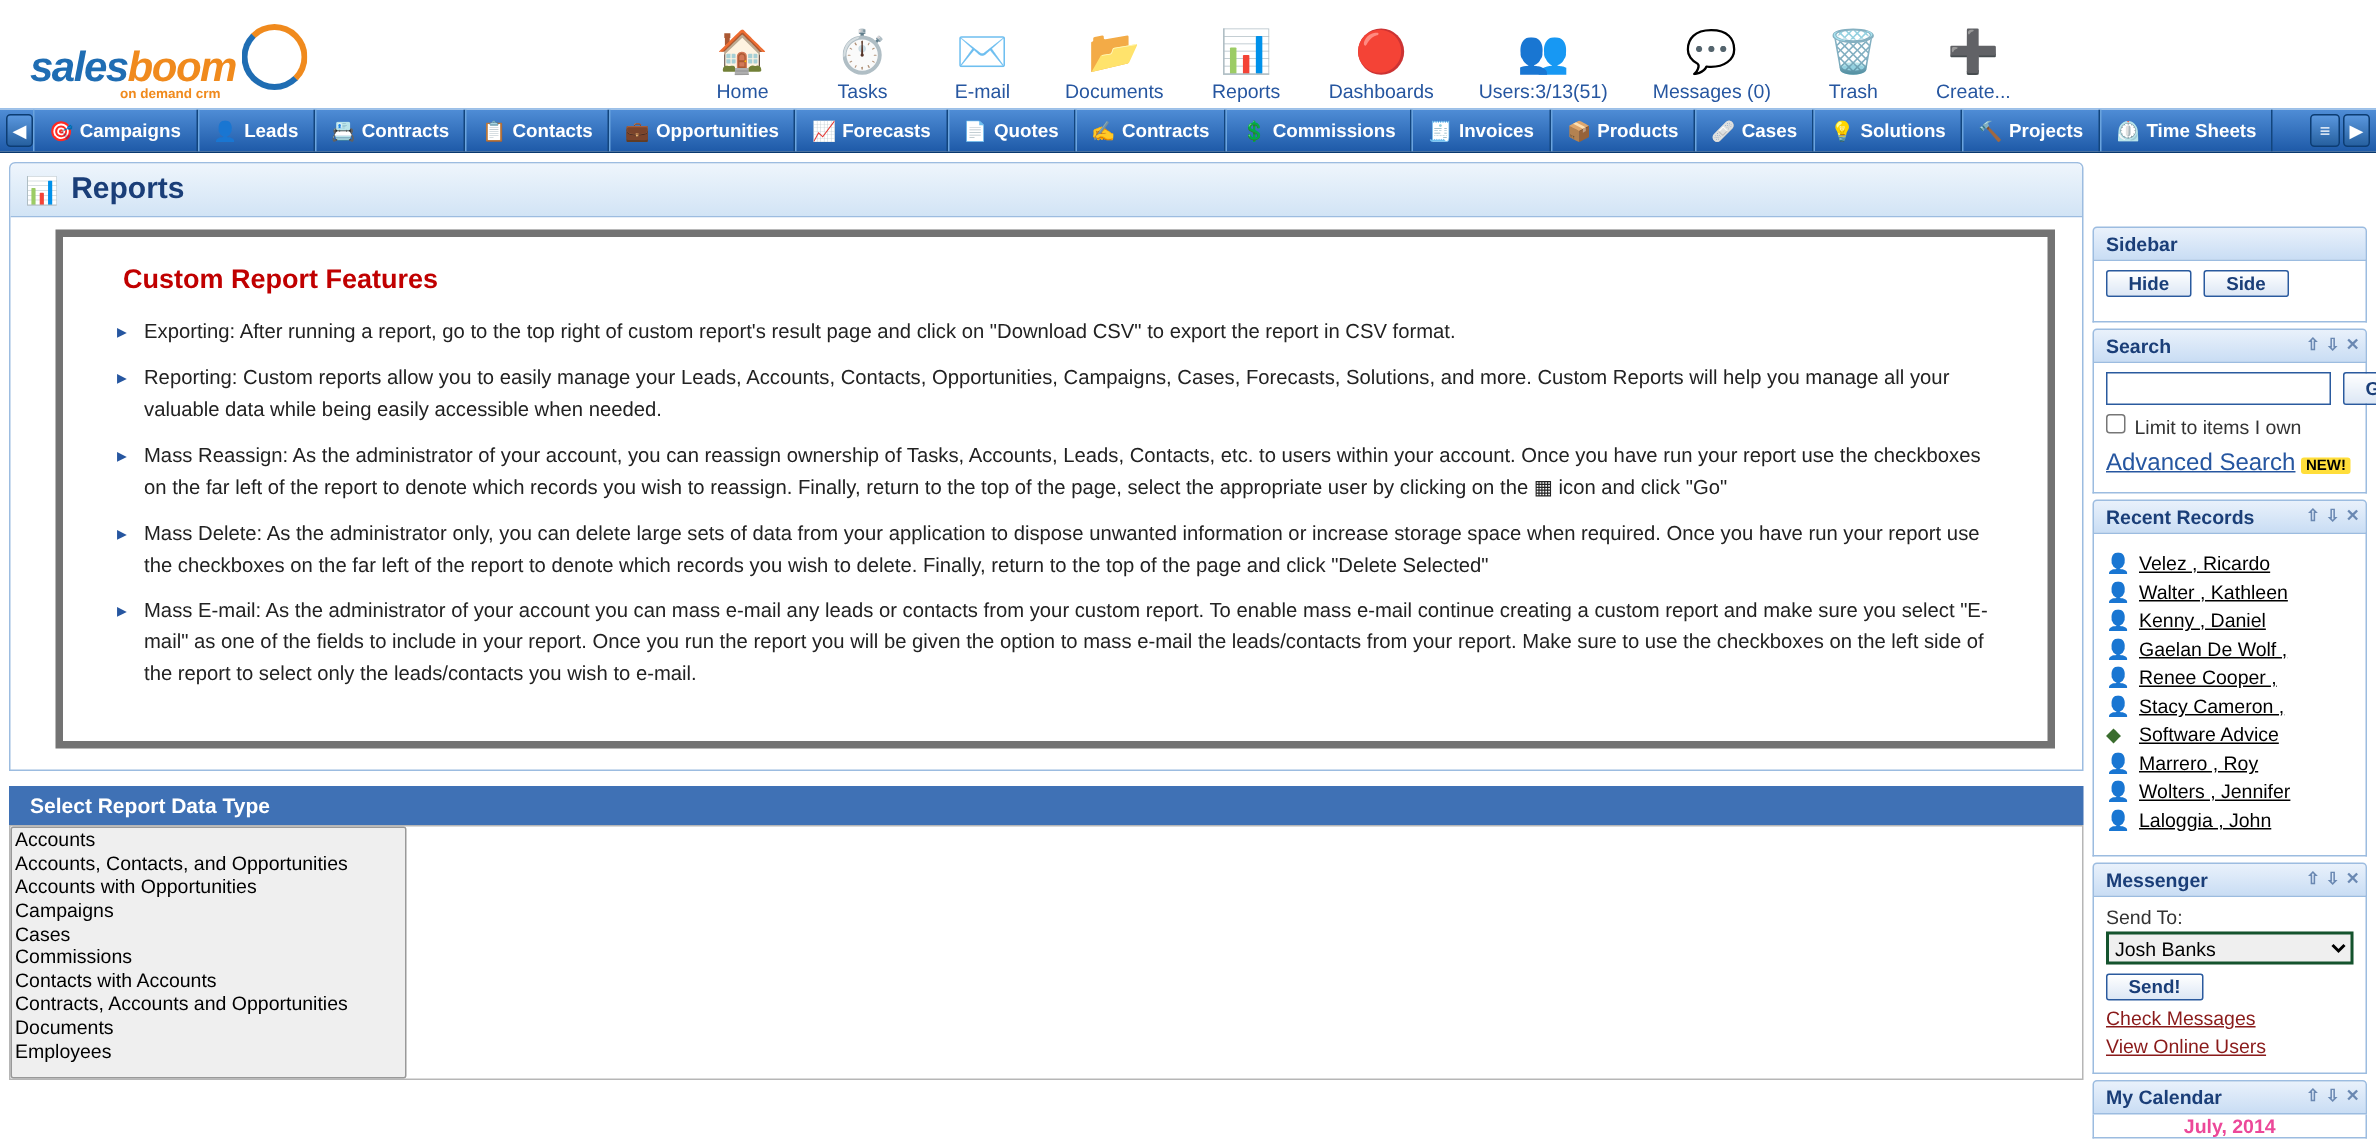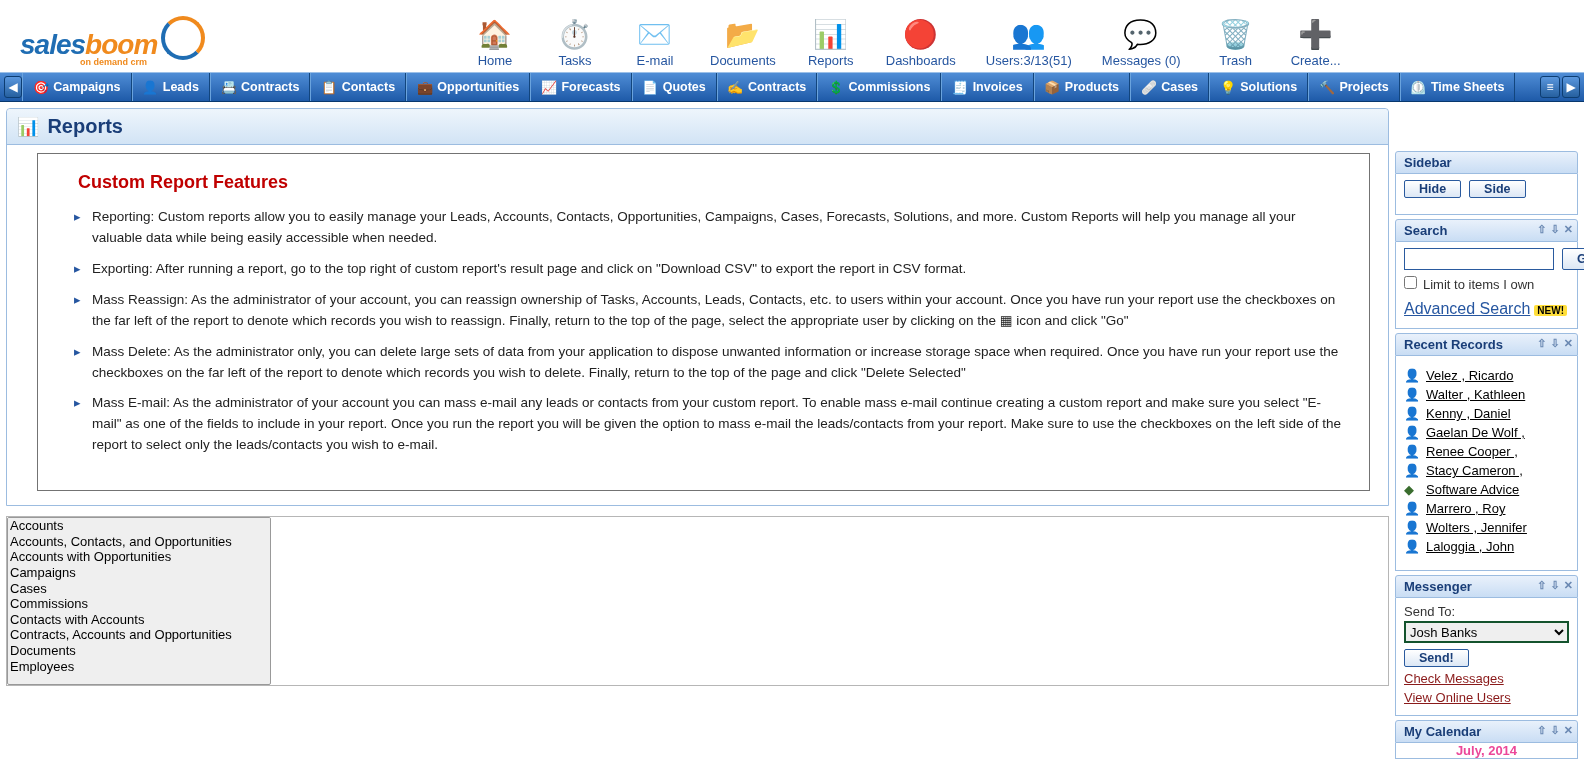--- a/index.html
+++ b/index.html
@@ -31,21 +31,21 @@
   
   .body-wrap { display: flex; align-items: flex-start; padding: 6px 6px 0 6px; gap: 6px; }
   .main-col { flex: 1; min-width: 0; }
   .side-col { width: 183px; flex: none; margin-top: 43px; }
 
   
   .panel { border: 1px solid #9cbce0; border-radius: 4px 4px 0 0; margin-bottom: 10px; }
   .panel-hd { background: linear-gradient(#eef5fc,#d2e4f5); padding: 6px 10px; display: flex; align-items: center; gap: 8px; border-bottom: 1px solid #9cbce0; border-radius: 4px 4px 0 0; }
   .panel-hd .ic { font-size: 18px; }
   .panel-hd h2 { font-size: 20px; color: #1a3e78; font-weight: 700; }
-  .panel-bd { background: #fff; padding: 18px 28px 24px 40px; border: 1px solid #737373; margin: 8px 18px 14px 30px; }
+  .panel-bd { background: #fff; padding: 18px 28px 24px 40px; border: 5px solid #737373; margin: 8px 18px 14px 30px; }
   .panel-bd h3 { color: #c00000; font-size: 18px; font-weight: 700; margin-bottom: 14px; }
   .feat-list { list-style: none; }
   .feat-list li { position: relative; padding-left: 14px; margin-bottom: 10px; line-height: 1.55; color: #222; font-size: 13.5px; }
   .feat-list li::before { content: "▸"; position: absolute; left: -4px; top: 0; color: #2656a0; font-size: 13px; }
 
   .section-bar { background: #3f71b5; color: #fff; font-weight: 700; padding: 5px 14px; font-size: 14px; }
   .datatype-box { border: 1px solid #b6b6b6; background: #fff; }
   select.datatypes { width: 264px; height: 168px; border: 1px solid #999; font-size: 13px; background: #efefef; font-family: inherit; overflow-y:auto;}
   select.datatypes option { padding: 0 2px; background:#efefef;}
 
@@ -199,29 +199,30 @@
 
   <div class="main-col">
     <div class="panel">
       <div class="panel-hd">
         <span class="ic">📊</span>
         <h2>Reports</h2>
       </div>
       <div class="panel-bd">
         <h3>Custom Report Features</h3>
         <ul class="feat-list" id="feat-list">
+            <li>Exporting: After running a report, go to the top right of custom report's result page and click on "Download CSV" to export the report in CSV format.</li>
             <li>Reporting: Custom reports allow you to easily manage your Leads, Accounts, Contacts, Opportunities, Campaigns, Cases, Forecasts, Solutions, and more. Custom Reports will help you manage all your valuable data while being easily accessible when needed.</li>
-            <li>Exporting: After running a report, go to the top right of custom report's result page and click on "Download CSV" to export the report in CSV format.</li>
             <li>Mass Reassign: As the administrator of your account, you can reassign ownership of Tasks, Accounts, Leads, Contacts, etc. to users within your account. Once you have run your report use the checkboxes on the far left of the report to denote which records you wish to reassign. Finally, return to the top of the page, select the appropriate user by clicking on the ▦ icon and click "Go"</li>
             <li>Mass Delete: As the administrator only, you can delete large sets of data from your application to dispose unwanted information or increase storage space when required. Once you have run your report use the checkboxes on the far left of the report to denote which records you wish to delete. Finally, return to the top of the page and click "Delete Selected"</li>
             <li>Mass E-mail: As the administrator of your account you can mass e-mail any leads or contacts from your custom report. To enable mass e-mail continue creating a custom report and make sure you select "E-mail" as one of the fields to include in your report. Once you run the report you will be given the option to mass e-mail the leads/contacts from your report. Make sure to use the checkboxes on the left side of the report to select only the leads/contacts you wish to e-mail.</li>
           </ul>
       </div>
     </div>
 
+    <div class="section-bar">Select Report Data Type</div>
     <div class="datatype-box">
       <select multiple="" class="datatypes" id="datatypes" size="10">
           <option>Accounts</option>
           <option>Accounts, Contacts, and Opportunities</option>
           <option>Accounts with Opportunities</option>
           <option>Campaigns</option>
           <option>Cases</option>
           <option>Commissions</option>
           <option>Contacts with Accounts</option>
           <option>Contracts, Accounts and Opportunities</option>

